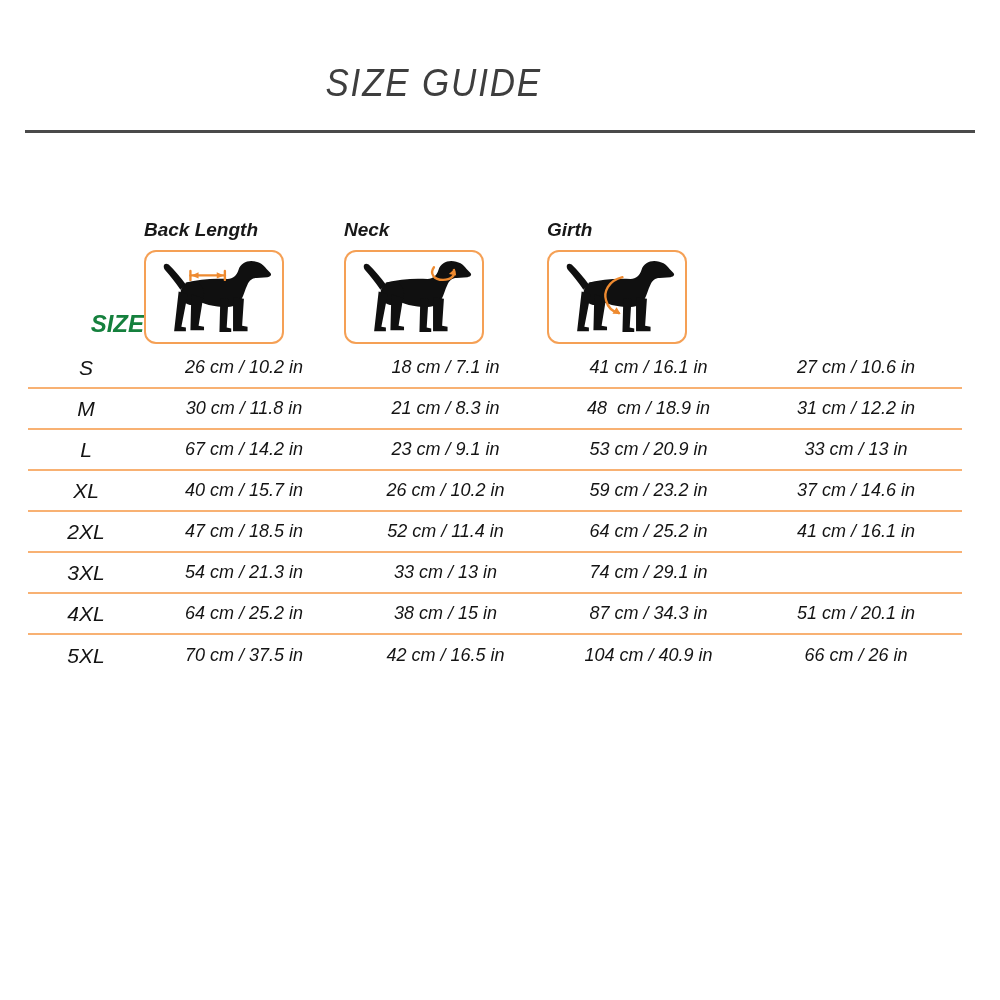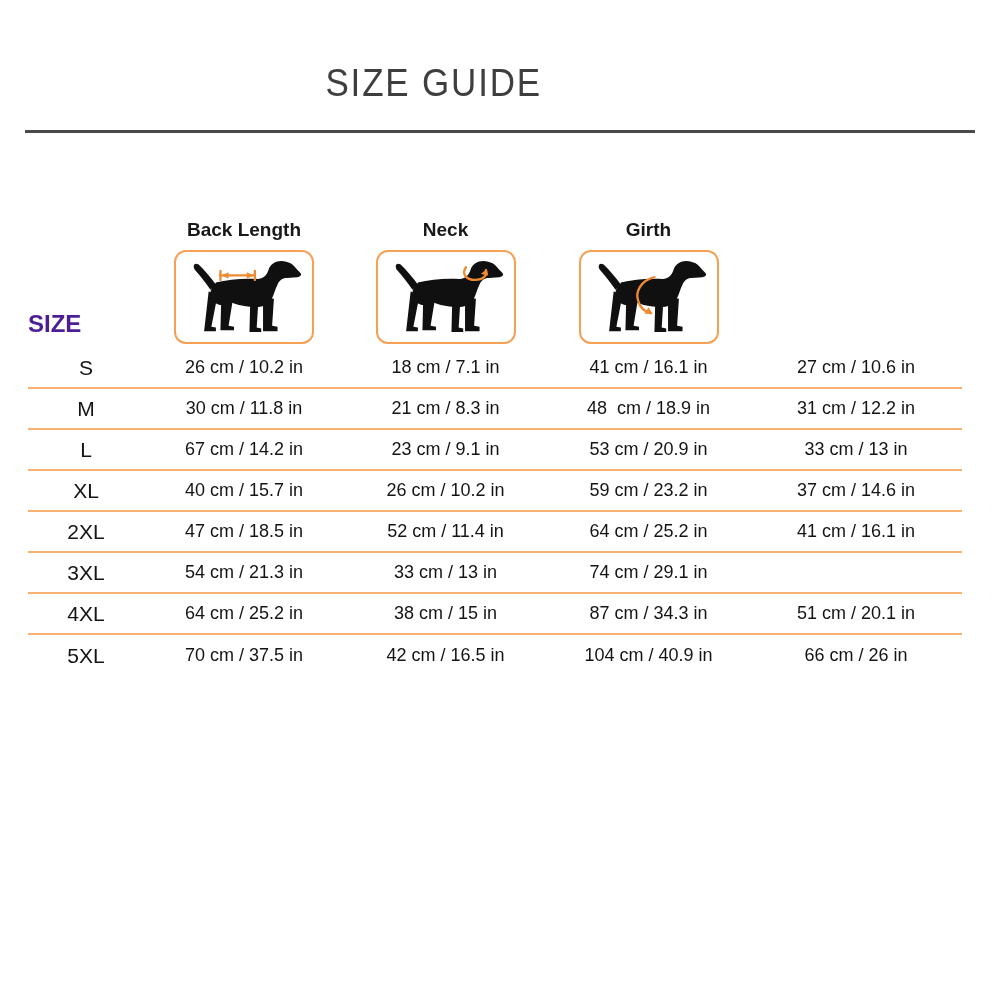--- a/index.html
+++ b/index.html
@@ -3,21 +3,21 @@
 <meta charset="utf-8">
 <style>
   * { margin: 0; padding: 0; box-sizing: border-box; }
   html, body { background: #ffffff; }
   body {
     width: 1000px; height: 1000px;
     font-family: "Liberation Sans", "DejaVu Sans", sans-serif;
     color: #151515;
     overflow: hidden;
   }
-  .page { width: 868px; height: 1000px; position: relative; }
+  .page { width: 868px; height: 1000px; position: relative; font-style: italic; }
 
   
   .title-wrap { text-align: center; padding-top: 62px; }
   .title {
     display: inline-block;
     font-size: 38px;
     font-weight: 300;
     letter-spacing: 2px;
     color: #3e3e3e;
     transform: scaleX(0.92);
@@ -32,25 +32,25 @@
   .grid {
     display: grid;
     grid-template-columns: 116px 200px 203px 203px 212px;
     margin-left: 28px;
     width: 934px;
   }
 
   
   .header-row { margin-top: 86px; align-items: end; }
   .size-head {
-    text-align: left;
-    font-size: 24px; font-weight: 700; color: #4c1d95;
+    text-align: right;
+    font-size: 24px; font-weight: 700; color: #15803d;
     padding-bottom: 10px;
   }
-  .col-head { text-align: center; }
+  .col-head { }
   .col-label {
     font-size: 19px; font-weight: 700; color: #181818;
     margin-bottom: 9px;
   }
   .dog-box {
     display: inline-block;
     width: 140px; height: 94px;
     border: 2px solid #f5a055;
     border-radius: 12px;
     background: #fff;

